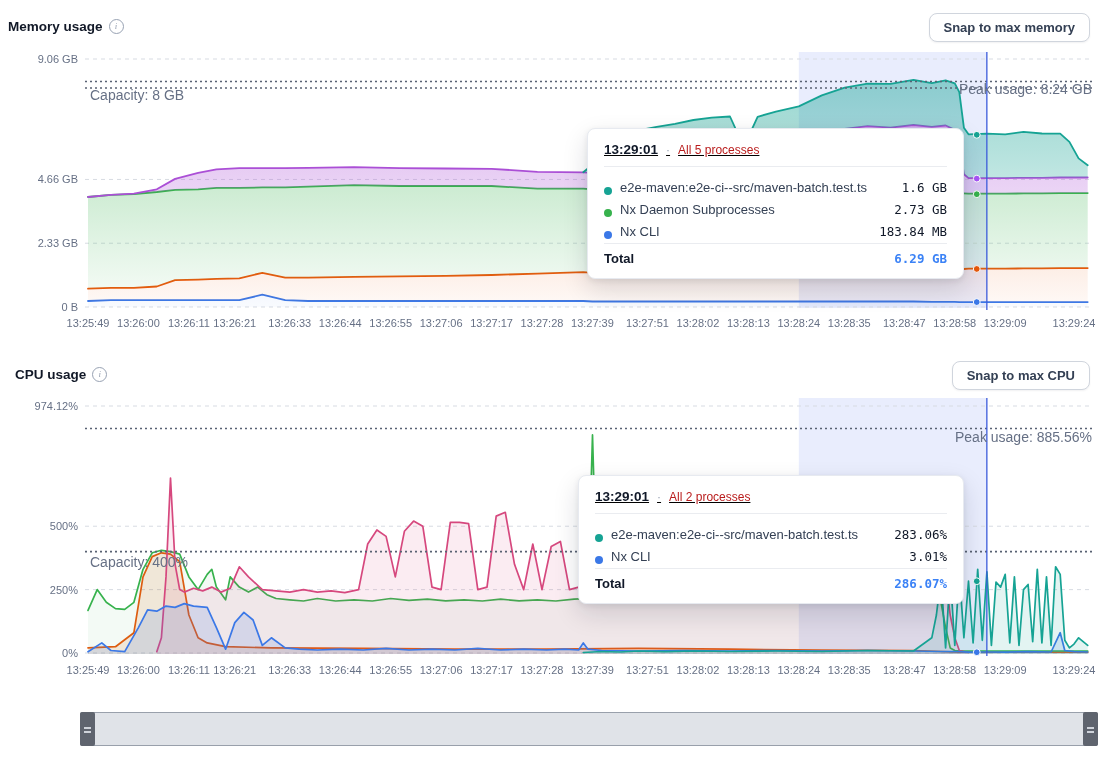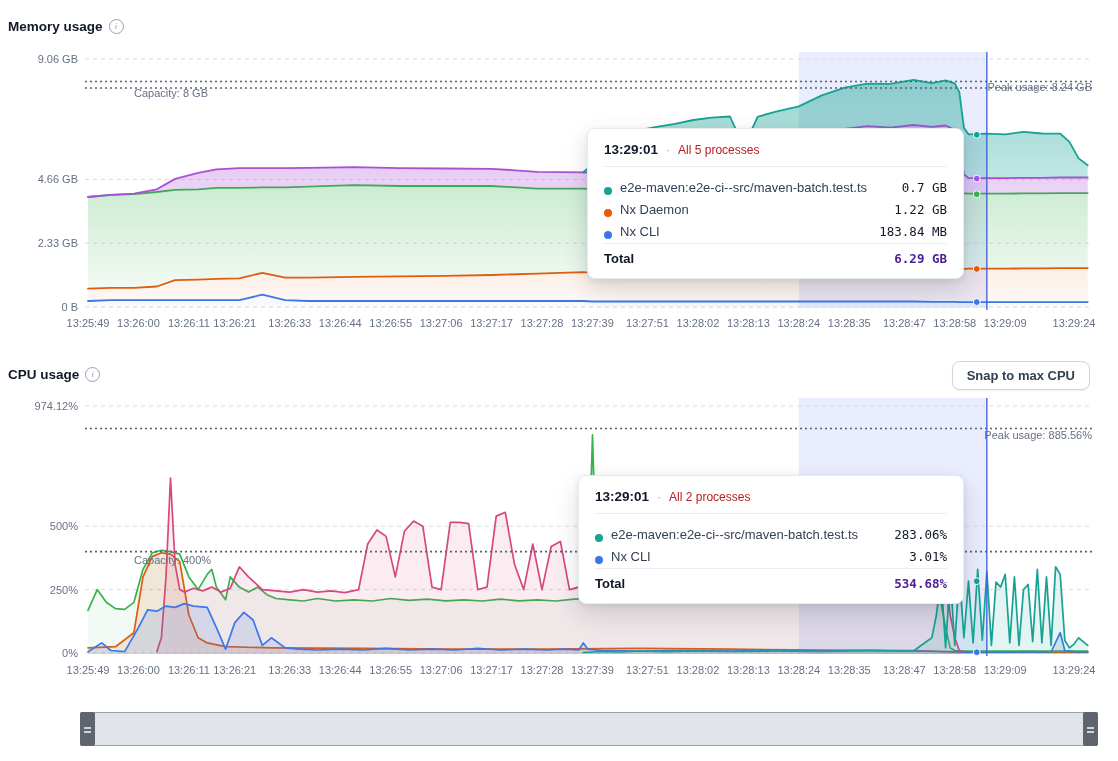--- a/index.html
+++ b/index.html
@@ -14,42 +14,42 @@
   .snap-btn{position:absolute;background:#fff;border:1px solid #d0d5dd;border-radius:8px;
     font-size:13px;font-weight:bold;color:#344054;padding:6px 14px;box-shadow:0 1px 2px rgba(16,24,40,.06);cursor:pointer;}
   #snap-mem{right:28px;top:13px;}
   #snap-cpu{right:28px;top:361px;}
 
   .ytick{position:absolute;left:4px;width:74px;text-align:right;font-size:11px;color:#667085;transform:translateY(-50%);}
   .xtick{position:absolute;font-size:11px;color:#667085;transform:translateX(-50%);white-space:nowrap;}
   .xtick-row{position:absolute;left:0;width:1118px;height:14px;}
   #xticks-mem{top:317px;}
   #xticks-cpu{top:664px;}
-  .anno{position:absolute;font-size:11px;color:#667085;white-space:nowrap;margin-left:44px;}
+  .anno{position:absolute;font-size:14px;color:#667085;white-space:nowrap;}
   #anno-mem-cap{left:90px;top:87px;}
   #anno-mem-peak{right:26px;top:81px;}
   #anno-cpu-cap{left:90px;top:554px;}
   #anno-cpu-peak{right:26px;top:429px;}
 
   .tooltip{position:absolute;background:#fff;border:1px solid #e7eaf0;border-radius:8px;
     box-shadow:0 10px 26px rgba(16,24,40,.14),0 2px 6px rgba(16,24,40,.08);padding:10px 16px 8px 16px;box-sizing:border-box;}
   #tt-mem{left:587px;top:128px;width:377px;}
   #tt-cpu{left:578px;top:475px;width:386px;}
-  .tt-head{display:flex;align-items:center;gap:8px;padding:3px 0 9px 0;border-bottom:1px solid #eaecf0;}
+  .tt-head{display:flex;align-items:center;gap:8px;padding:3px 0 9px 0;border-bottom:1px solid #eaecf0;text-decoration:underline;}
   .tt-time{font-size:13.5px;font-weight:bold;color:#101828;}
   .tt-sep{color:#98a2b3;font-size:12px;}
   .tt-sub{color:#b91c1c;font-size:12px;}
   .tt-rows{padding:6px 0 4px 0;}
   .tt-row{display:flex;align-items:flex-end;gap:8px;height:22px;}
   .dot{width:8px;height:8px;border-radius:50%;flex:none;}
   .tt-name{font-size:13px;color:#344054;flex:1;white-space:nowrap;}
   .tt-val{font-family:"DejaVu Sans Mono",monospace;font-size:12.5px;color:#101828;white-space:nowrap;}
   .tt-total{display:flex;align-items:center;border-top:1px solid #eaecf0;padding:7px 0 4px 0;}
   .tt-total-label{font-size:13px;font-weight:bold;color:#101828;flex:1;}
-  .tt-total-val{font-family:"DejaVu Sans Mono",monospace;font-size:12.5px;font-weight:bold;color:#4c1d95;}
+  .tt-total-val{font-family:"DejaVu Sans Mono",monospace;font-size:12.5px;font-weight:bold;color:#3b82f6;}
 
   #brush{position:absolute;left:80px;top:712px;width:1018px;height:34px;background:#e0e3e8;
     border:1px solid #99a0ab;border-radius:2px;box-sizing:border-box;}
   .brush-handle{position:absolute;top:-1px;width:15px;height:34px;background:#5f646e;border-radius:2px;}
   #brush-handle-left{left:-1px;}
   #brush-handle-right{right:-1px;}
   .grip{position:absolute;left:4px;right:4px;top:15px;height:1.5px;background:#cfd3da;}
   .grip.g2{top:19px;}
 </style>
 </head>
@@ -120,22 +120,23 @@
       <line x1="85" x2="1092" y1="428.45740639999997" y2="428.45740639999997" stroke="#596273" stroke-width="1.6" stroke-dasharray="2 3"></line>
       <line x1="986.8560000000001" x2="986.8560000000001" y1="398" y2="656" stroke="#3b5bdb" stroke-width="1.3"></line>
       <circle cx="976.7668000000001" cy="581.2273064" r="3.4" fill="#16a394" stroke="#ffffff" stroke-width="1"></circle>
       <circle cx="976.7668000000001" cy="652.2367844" r="3.4" fill="#3b78e7" stroke="#ffffff" stroke-width="1"></circle>
     </svg>
 
   <div class="sec-header" style="top:19px;">
     <span class="sec-title">Memory usage</span>
     <span class="info-icon">i</span>
   </div>
-
-  <div class="sec-header" style="top:367px;">
+  <button id="snap-mem" class="snap-btn">Snap to max memory</button>
+
+  <div class="sec-header" style="top:367px;margin-left:7px;">
     <span class="sec-title">CPU usage</span>
     <span class="info-icon">i</span>
   </div>
   <button id="snap-cpu" class="snap-btn">Snap to max CPU</button>
 
   <div>
 
   <span class="ytick" style="top: 59.0006px;">9.06 GB</span>
       <span class="ytick" style="top: 179.442px;">4.66 GB</span>
       <span class="ytick" style="top: 243.221px;">2.33 GB</span>
@@ -205,26 +206,26 @@
     <div class="tt-head">
       <span class="tt-time">13:29:01</span>
       <span class="tt-sep">·</span>
       <span class="tt-sub">All 5 processes</span>
     </div>
     <div class="tt-rows">
 
     <div class="tt-row">
         <span class="dot" style="background: rgb(22, 163, 148);"></span>
         <span class="tt-name">e2e-maven:e2e-ci--src/maven-batch.test.ts</span>
-        <span class="tt-val">0.7 GB</span>
+        <span class="tt-val">1.6 GB</span>
       </div>
         <div class="tt-row">
-        <span class="dot" style="background: rgb(232, 89, 12);"></span>
-        <span class="tt-name">Nx Daemon</span>
-        <span class="tt-val">1.22 GB</span>
+        <span class="dot" style="background: rgb(55, 178, 77);"></span>
+        <span class="tt-name">Nx Daemon Subprocesses</span>
+        <span class="tt-val">2.73 GB</span>
       </div>
         <div class="tt-row">
         <span class="dot" style="background: rgb(59, 120, 231);"></span>
         <span class="tt-name">Nx CLI</span>
         <span class="tt-val">183.84 MB</span>
       </div>
       </div>
     <div class="tt-total">
       <span class="tt-total-label">Total</span>
       <span class="tt-total-val">6.29 GB</span>
@@ -245,21 +246,21 @@
         <span class="tt-val">283.06%</span>
       </div>
         <div class="tt-row">
         <span class="dot" style="background: rgb(59, 120, 231);"></span>
         <span class="tt-name">Nx CLI</span>
         <span class="tt-val">3.01%</span>
       </div>
       </div>
     <div class="tt-total">
       <span class="tt-total-label">Total</span>
-      <span class="tt-total-val">534.68%</span>
+      <span class="tt-total-val">286.07%</span>
     </div>
   </div>
 
   <div id="brush">
     <div id="brush-handle-left" class="brush-handle">
       <div class="grip"></div>
       <div class="grip g2"></div>
     </div>
     <div id="brush-handle-right" class="brush-handle">
       <div class="grip"></div>

